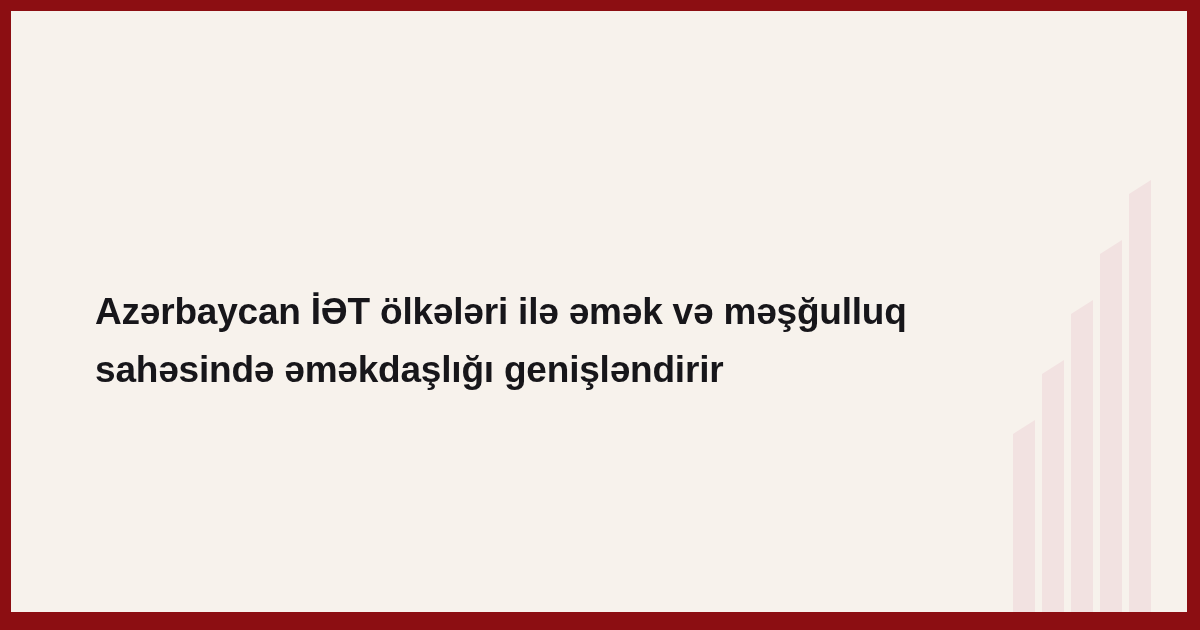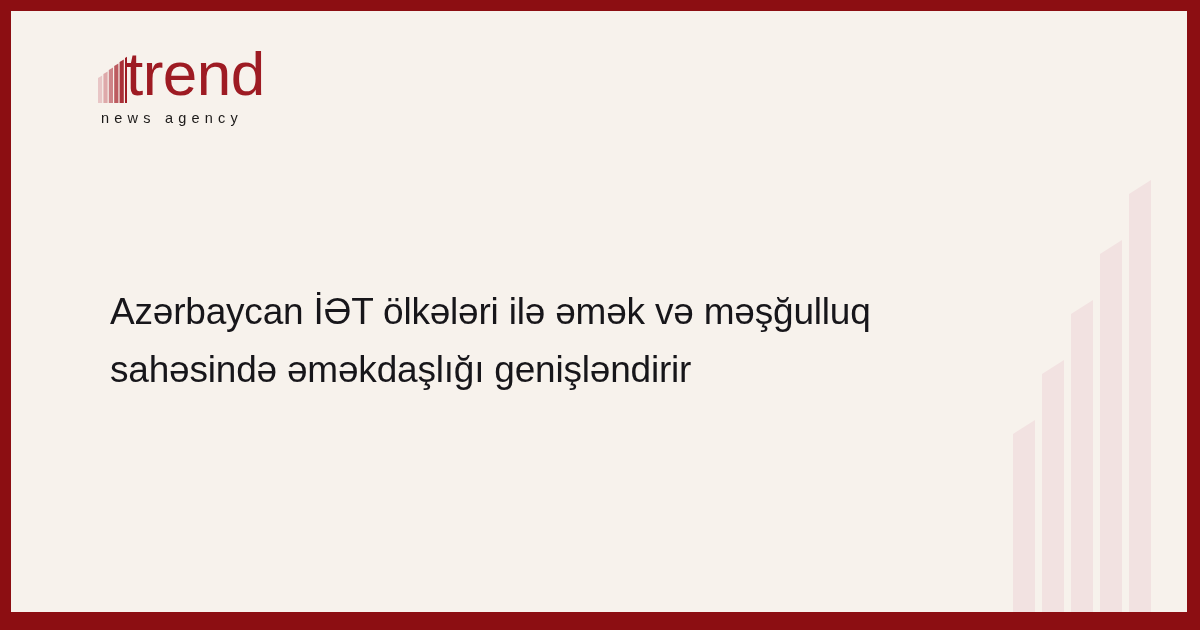--- a/index.html
+++ b/index.html
@@ -88,56 +88,42 @@
     font-size: 14.5px;
     font-weight: 400;
     letter-spacing: 5.2px;
     color: #1C1A19;
     white-space: nowrap;
   }
 
   
   .headline {
     position: absolute;
-    left: 99px;
+    left: 84px;
     top: 272px;
     width: 880px;
     font-family: "Liberation Sans", sans-serif;
     font-size: 37px;
     line-height: 58px;
-    font-weight: 400;
+    font-weight: 700;
     color: #17161A;
     letter-spacing: -0.2px;
   }
 </style>
 </head>
 <body>
 
 <div class="card">
   <div class="canvas">
 
     <div class="deco-bars">
       <div class="deco-bar b1"></div>
       <div class="deco-bar b2"></div>
       <div class="deco-bar b3"></div>
       <div class="deco-bar b4"></div>
       <div class="deco-bar b5"></div>
     </div>
 
-    <div class="logo">
-      <div class="logo-mark-row">
-        <svg class="logo-icon" width="29" height="56" viewBox="0 0 29 56">
-          <polygon points="0,31 4.2,28.5 4.2,56 0,56" fill="#E8C6C6"></polygon>
-          <polygon points="5.4,27 9.6,24.5 9.6,56 5.4,56" fill="#DEA9AA"></polygon>
-          <polygon points="10.8,23 15,20.5 15,56 10.8,56" fill="#CE8488"></polygon>
-          <polygon points="16.2,19 20.4,16.5 20.4,56 16.2,56" fill="#BC5B60"></polygon>
-          <polygon points="21.6,15 25.8,12.5 25.8,56 21.6,56" fill="#A93037"></polygon>
-          <polygon points="27,11 29,9.8 29,56 27,56" fill="#9E1B23"></polygon>
-        </svg>
-        <span class="logo-word">trend</span>
-      </div>
-      <div class="logo-tagline">news agency</div>
-    </div>
 
     <div class="headline">Azərbaycan İƏT ölkələri ilə əmək və məşğulluq sahəsində əməkdaşlığı genişləndirir</div>
 
   </div>
 </div>
 
 </body></html>

